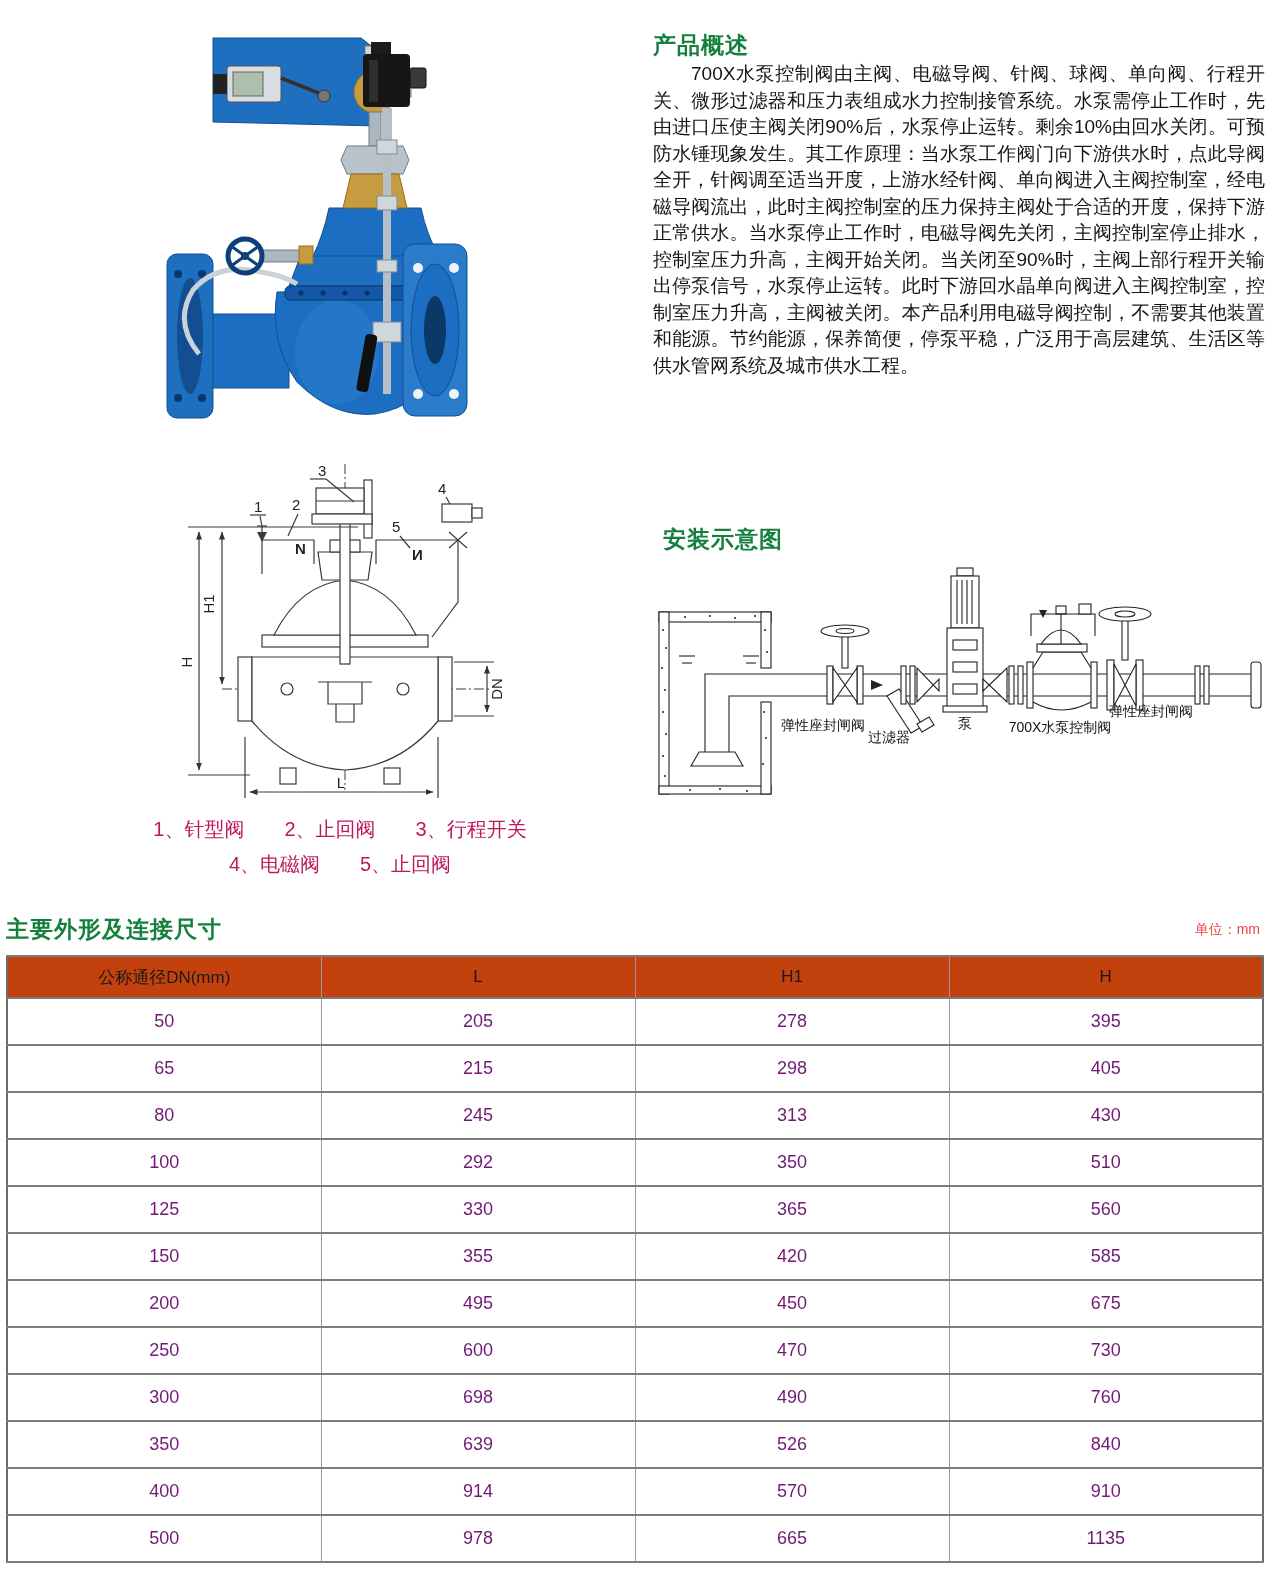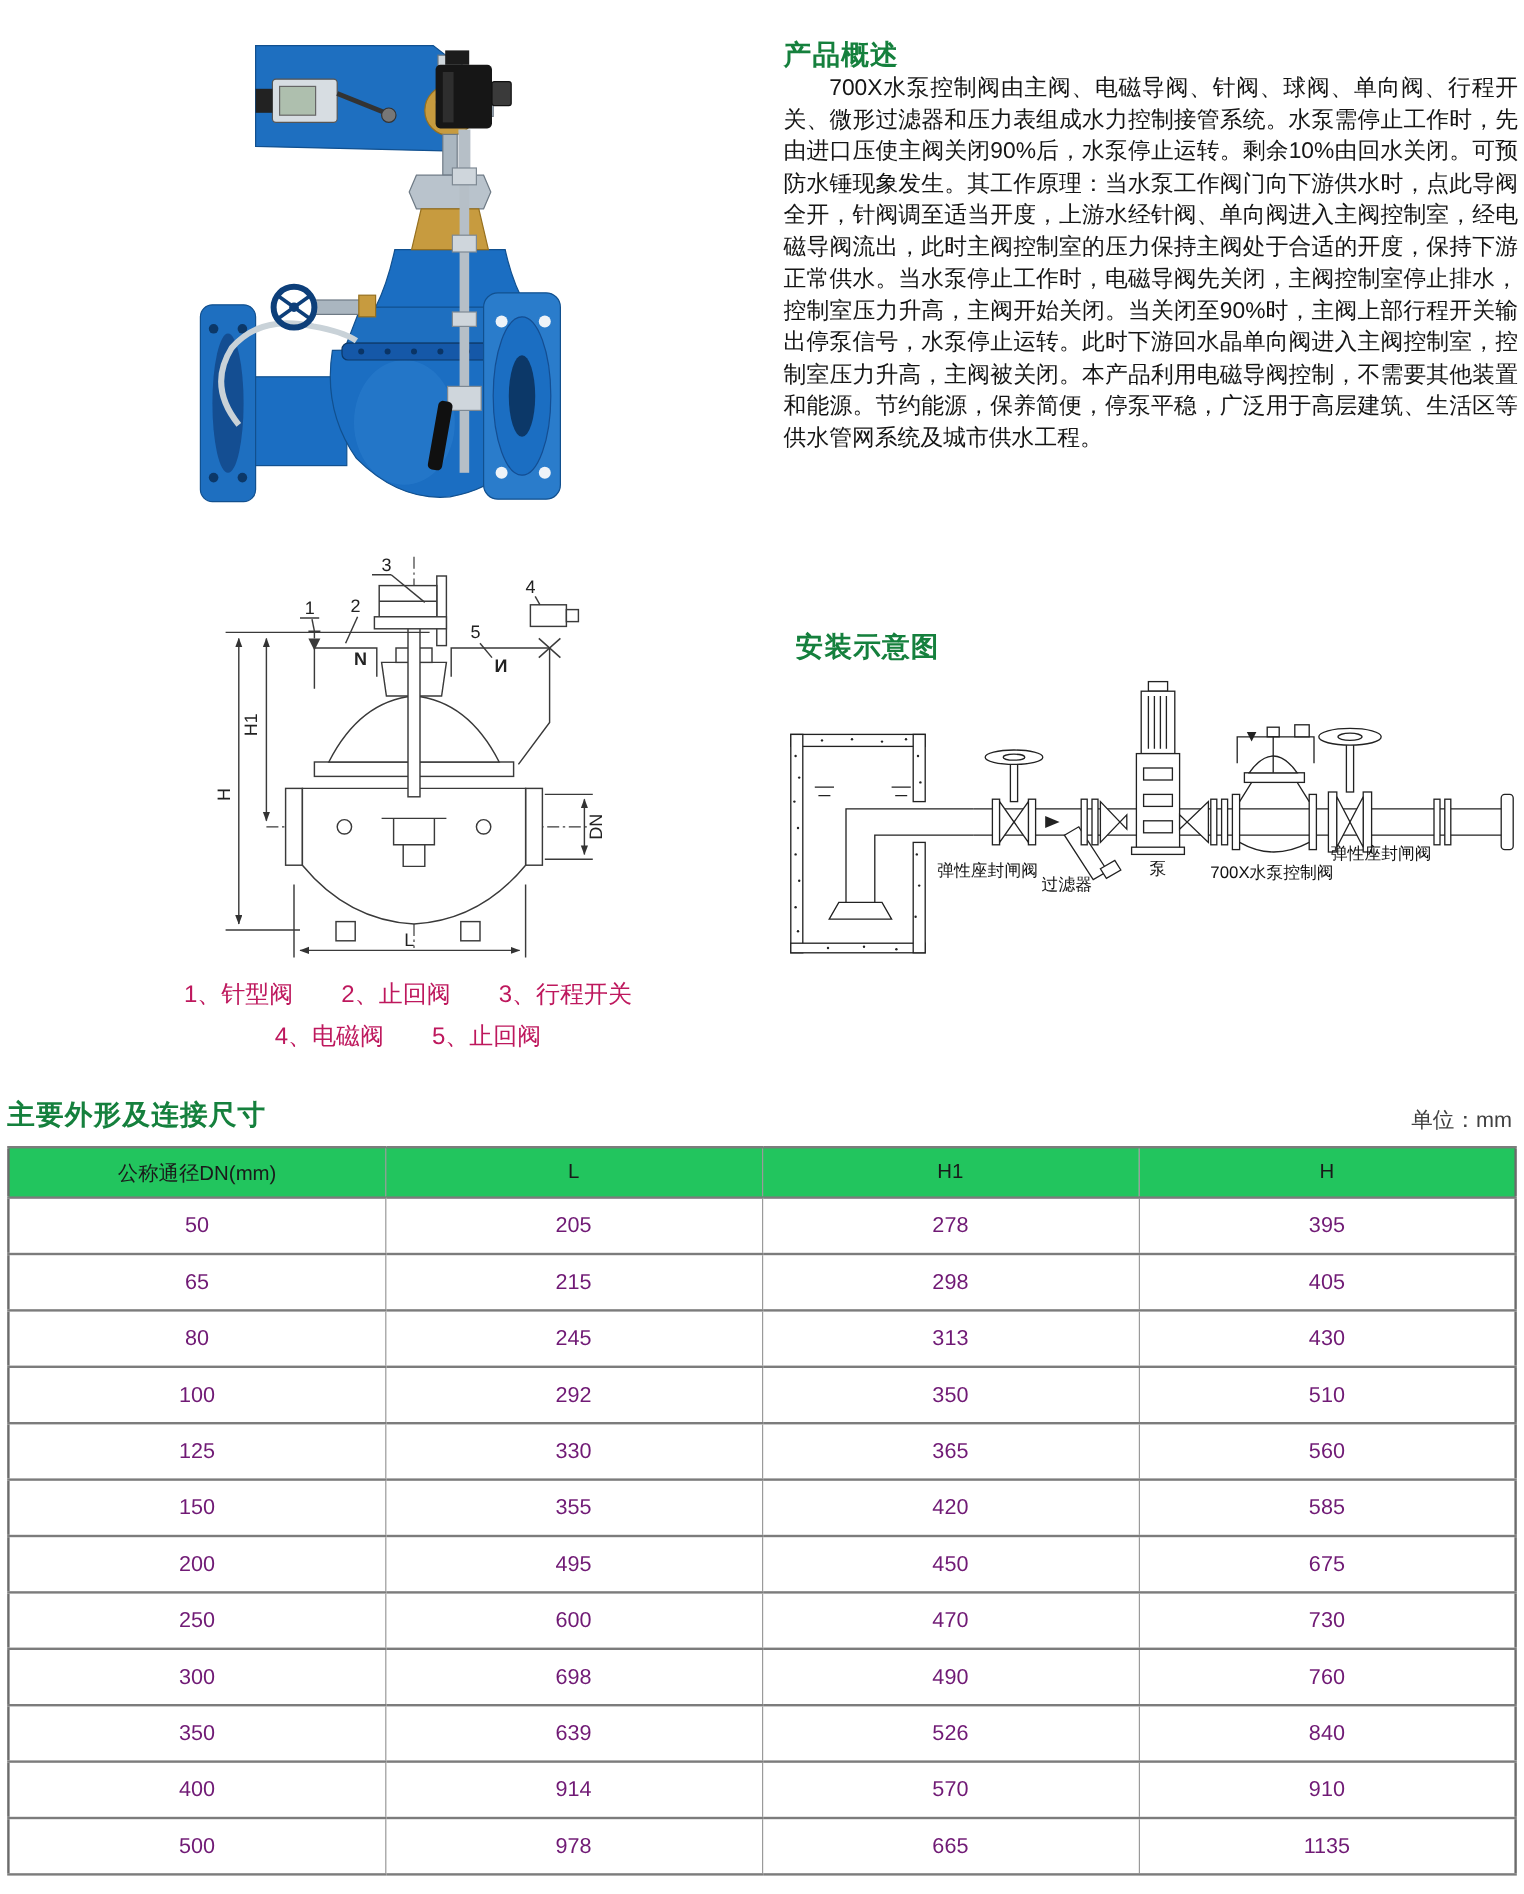--- a/index.html
+++ b/index.html
@@ -12,25 +12,25 @@
   .overview{left:653px;top:30px;width:612px}
   .overview p{font-size:19px;line-height:26.5px;text-align:justify;
               text-indent:2em;color:#151515}
   
   .caption{left:150px;top:812px;width:380px;text-align:center;font-size:20px;
            line-height:35px;color:#be185d}
   
   .install-title{left:663px;top:524px}
   
   .dims-title{left:6px;top:914px}
-  .unit{right:10px;top:921px;font-size:18px;color:#404040}
+  .unit{right:10px;top:921px;font-size:14px;color:#ef4444}
   
   .dim-table{position:absolute;left:6px;top:955px;width:1258px;border-collapse:collapse;
              table-layout:fixed;border:2px solid #6b6b6b}
-  .dim-table th{background:#22c55e;height:42px;font-weight:normal;font-size:17px;color:#1a1a1a}
+  .dim-table th{background:#c2410c;height:42px;font-weight:normal;font-size:17px;color:#1a1a1a}
   .dim-table td{height:47px;font-size:18px;color:#701a75}
   .dim-table th,.dim-table td{text-align:center;vertical-align:middle;
       border-left:1px solid #9a9a9a;border-right:1px solid #9a9a9a;
       border-top:2px solid #7c7c7c;border-bottom:2px solid #7c7c7c}
   
   svg text{font-family:"Liberation Sans","DejaVu Sans",sans-serif}
   .dwg-line{stroke:#3a3a3a;stroke-width:1.2;fill:none}
   .dwg-fill{stroke:#3a3a3a;stroke-width:1.2;fill:#fff}
   .cl{stroke:#3a3a3a;stroke-width:1;fill:none;stroke-dasharray:10 3 2 3}
   .dwg-txt{font-size:15px;fill:#222}

